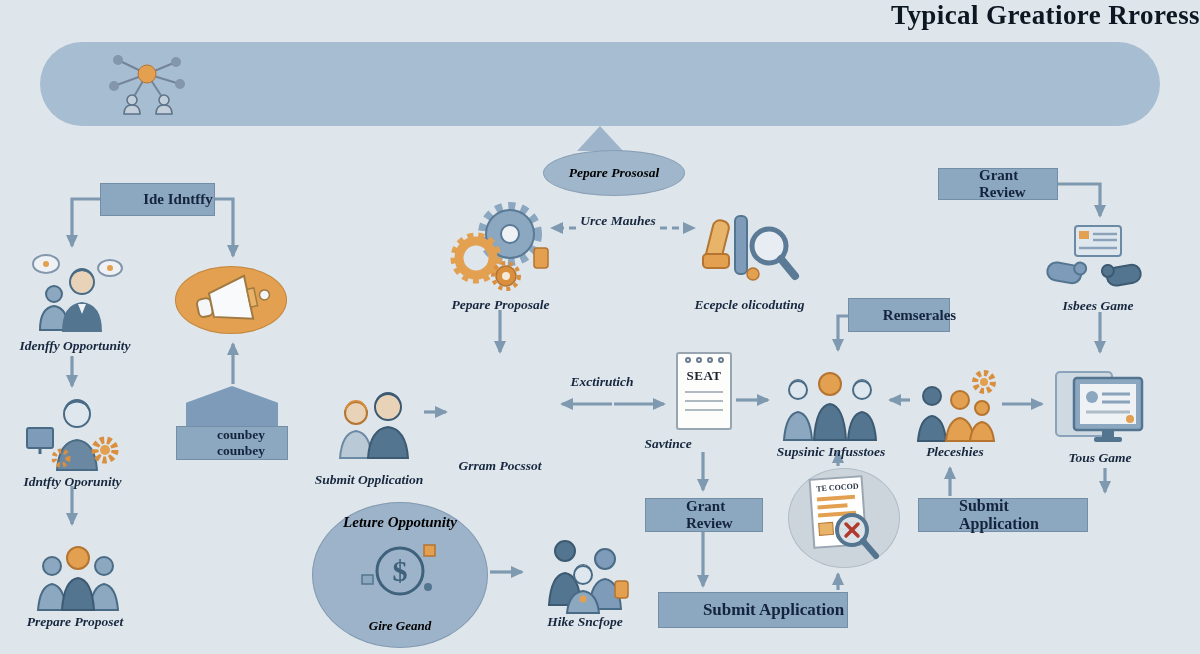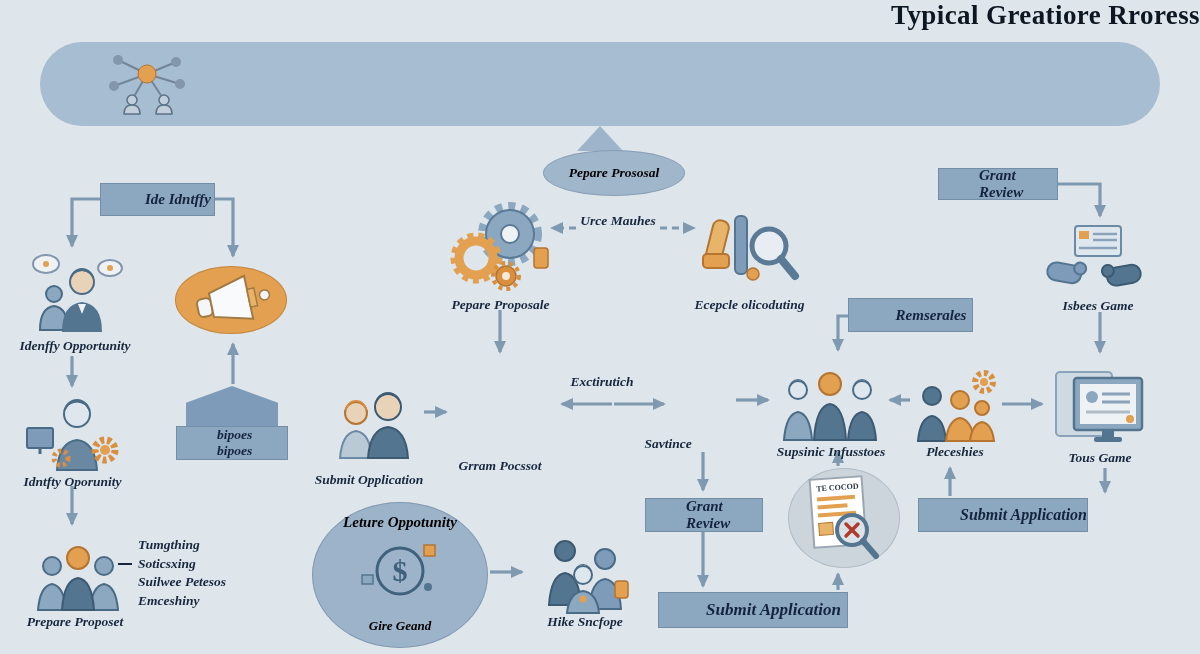--- a/index.html
+++ b/index.html
@@ -12,21 +12,21 @@
   }
   #stage { position:absolute; inset:0; width:1200px; height:654px; }
   .abs { position:absolute; }
   .lbl {
     font-style:italic; font-weight:bold; color:#17273e;
     font-size:13.5px; text-align:center; line-height:1.15;
   }
   .box {
     background:var(--box,#8ca7c0);
     display:flex; align-items:center; justify-content:center;
-    font-style:italic; font-weight:bold; color:#142档;
+    font-weight:bold; color:#142档;
     color:#14243c; font-size:15px;
     box-shadow: inset 0 0 0 1px rgba(55,78,104,.28);
     padding-left: 41px;
   }
   .page-title {
     left:0; right:0; top:4; text-align:right;
     font-weight:bold; font-size:27px; color:#0d1722; letter-spacing:.4px;
   }
   .banner {
     left:40; 
@@ -168,21 +168,21 @@
       <g transform="rotate(-12 50 30)">
         <rect x="16" y="22" width="14" height="18" rx="5" fill="#f4f6f8" stroke="#a07a43" stroke-width="2"></rect>
         <polygon points="30,18 68,8 68,52 30,42" fill="#f8fafb" stroke="#a07a43" stroke-width="2"></polygon>
         <rect x="68" y="22" width="7" height="18" fill="#e9b266" stroke="#a07a43" stroke-width="1.5"></rect>
         <circle cx="84" cy="31" r="5" fill="#f2f4f6" stroke="#a07a43" stroke-width="1.5"></circle>
       </g>
     </svg>
   </div>
 
   <div class="abs pentagon" style="left:186px; top:386px; width:92px; height:42px;"></div>
-  <div class="abs box" style="left:176px; top:426px; width:112px; height:34px; font-size:13.5px;">bipoes bipoes</div>
+  <div class="abs box" style="left:176px; top:426px; width:112px; height:34px; font-size:13.5px;">counbey counbey</div>
 
   <div class="abs" style="left:25px; top:392px; width:100px; height:80px;">
     <svg width="100" height="80" viewBox="0 0 100 80">
       <rect x="2" y="36" width="26" height="20" rx="2" fill="#7e9cba" stroke="#4a6b85" stroke-width="2"></rect>
       <line x1="15" y1="56" x2="15" y2="62" stroke="#4a6b85" stroke-width="3"></line>
       <circle cx="52" cy="22" r="13" fill="#dfe7ee" stroke="#4a6b85" stroke-width="2"></circle>
       <path d="M39 20 A13 13 0 0 1 65 20 L60 13 Q52 8 44 13 Z" fill="#4a6b85"></path>
       <path d="M32 78 Q34 50 52 48 Q70 50 72 78 Z" fill="#6b88a3" stroke="#4a6b85" stroke-width="2"></path>
       <circle cx="80" cy="58" r="10" fill="none" stroke="#d98f3e" stroke-width="7" stroke-dasharray="4 3"></circle>
       <circle cx="80" cy="58" r="5" fill="#e2a050"></circle>
@@ -196,26 +196,20 @@
       <circle cx="24" cy="34" r="9" fill="#8ca7c0" stroke="#4a6b85" stroke-width="2"></circle>
       <path d="M10 78 Q12 54 24 52 Q36 54 38 78 Z" fill="#8ca7c0" stroke="#4a6b85" stroke-width="2"></path>
       <circle cx="76" cy="34" r="9" fill="#8ca7c0" stroke="#4a6b85" stroke-width="2"></circle>
       <path d="M62 78 Q64 54 76 52 Q88 54 90 78 Z" fill="#8ca7c0" stroke="#4a6b85" stroke-width="2"></path>
       <circle cx="50" cy="26" r="11" fill="#e2a050" stroke="#b5742f" stroke-width="2"></circle>
       <path d="M34 78 Q36 48 50 46 Q64 48 66 78 Z" fill="#54758f" stroke="#3d5a73" stroke-width="2"></path>
     </svg>
   </div>
   <div class="abs lbl" style="left:0px; top:614px; width:150px;">Prepare Proposet</div>
 
-  <div class="abs notes" style="left:118px; top:536px; width:130px;">
-    <span class="ind">Tumgthing</span>
-    <span><i class="dash"></i><span>Soticsxing</span></span>
-    <span class="ind" style="padding-left:20px;">Suilwee Petesos</span>
-    <span class="ind">Emceshiny</span>
-  </div>
 
   <div class="abs node-ellipse" style="left:543px; top:150px; width:142px; height:46px;">
     <span class="small-ell-text">Pepare Prososal</span>
   </div>
   <div class="abs lbl" style="left:562px; top:213px; width:112px;">Urce Mauhes</div>
 
   <div class="abs" style="left:448px; top:196px; width:105px; height:100px;">
     <svg width="105" height="100" viewBox="0 0 105 100">
       <circle cx="62" cy="38" r="28" fill="none" stroke="#8ca7c0" stroke-width="8" stroke-dasharray="7 6"></circle>
       <circle cx="62" cy="38" r="24" fill="#8ca7c0" stroke="#5a7a96" stroke-width="2"></circle>
@@ -251,20 +245,32 @@
       <path d="M12 73 Q14 48 28 46 Q42 48 44 73 Z" fill="#b9c9d6" stroke="#6b8aa5" stroke-width="2"></path>
       <circle cx="60" cy="22" r="13" fill="#e8d3b8" stroke="#3d5a73" stroke-width="2"></circle>
       <path d="M47 20 A13 13 0 0 1 73 20 L68 12 Q60 6 52 12 Z" fill="#3d5a73"></path>
       <path d="M40 73 Q42 44 60 42 Q78 44 80 73 Z" fill="#54758f" stroke="#3d5a73" stroke-width="2"></path>
     </svg>
   </div>
   <div class="abs lbl" style="left:290px; top:472px; width:158px;">Submit Opplication</div>
 
   <div class="abs lbl" style="left:552px; top:374px; width:100px;">Exctirutich</div>
 
+  <div class="abs notepad" style="left:676px; top:352px; width:56px; height:78px;">
+    <div class="rings">
+        <i></i>
+        <i></i>
+        <i></i>
+        <i></i>
+      </div>
+    <div class="seat">SEAT</div>
+    <div class="line"></div>
+      <div class="line"></div>
+      <div class="line"></div>
+  </div>
   <div class="abs lbl" style="left:628px; top:436px; width:80px;">Savtince</div>
 
   <div class="abs" style="left:778px; top:360px; width:105px; height:82px;">
     <svg width="105" height="82" viewBox="0 0 105 82">
       <circle cx="20" cy="30" r="9" fill="#dfe7ee" stroke="#4a6b85" stroke-width="2"></circle>
       <path d="M11 28 A9 9 0 0 1 29 28 L25 22 Q20 18 15 22 Z" fill="#4a6b85"></path>
       <path d="M6 80 Q8 54 20 52 Q32 54 34 80 Z" fill="#8ca7c0" stroke="#4a6b85" stroke-width="2"></path>
       <circle cx="84" cy="30" r="9" fill="#dfe7ee" stroke="#4a6b85" stroke-width="2"></circle>
       <path d="M75 28 A9 9 0 0 1 93 28 L89 22 Q84 18 79 22 Z" fill="#4a6b85"></path>
       <path d="M70 80 Q72 54 84 52 Q96 54 98 80 Z" fill="#54758f" stroke="#3d5a73" stroke-width="2"></path>
@@ -318,21 +324,21 @@
         <circle cx="34" cy="44" r="6" fill="#7e9cba" stroke="#54758f" stroke-width="2"></circle>
       </g>
       <g transform="rotate(-10 80 54)">
         <rect x="62" y="44" width="34" height="18" rx="9" fill="#54758f" stroke="#3d5a73" stroke-width="2"></rect>
         <circle cx="64" cy="46" r="6" fill="#54758f" stroke="#3d5a73" stroke-width="2"></circle>
       </g>
     </svg>
   </div>
   <div class="abs lbl" style="left:1048px; top:298px; width:100px;">Isbees Game</div>
 
-  <div class="abs box" style="left:848px; top:298px; width:125px; height:34px;">Remserales</div>
+  <div class="abs box" style="left:848px; top:298px; width:102px; height:34px;">Remserales</div>
 
   <div class="abs box" style="left:918px; top:498px; width:170px; height:34px; font-size:16px;">Submit Application</div>
 
   <div class="abs doc-ellipse" style="left:788px; top:468px; width:112px; height:100px;">
     <svg width="112" height="100" viewBox="0 0 112 100">
       <g transform="rotate(-4 50 45)">
         <rect x="24" y="10" width="52" height="68" fill="#ffffff" stroke="#9aa7b2" stroke-width="2"></rect>
         <text x="30" y="22" font-family="Liberation Serif, serif" font-size="8" font-weight="bold" fill="#2a3645">TE COCOD</text>
         <rect x="30" y="28" width="38" height="4" fill="#e2a050"></rect>
         <rect x="30" y="36" width="30" height="4" fill="#e2a050"></rect>

